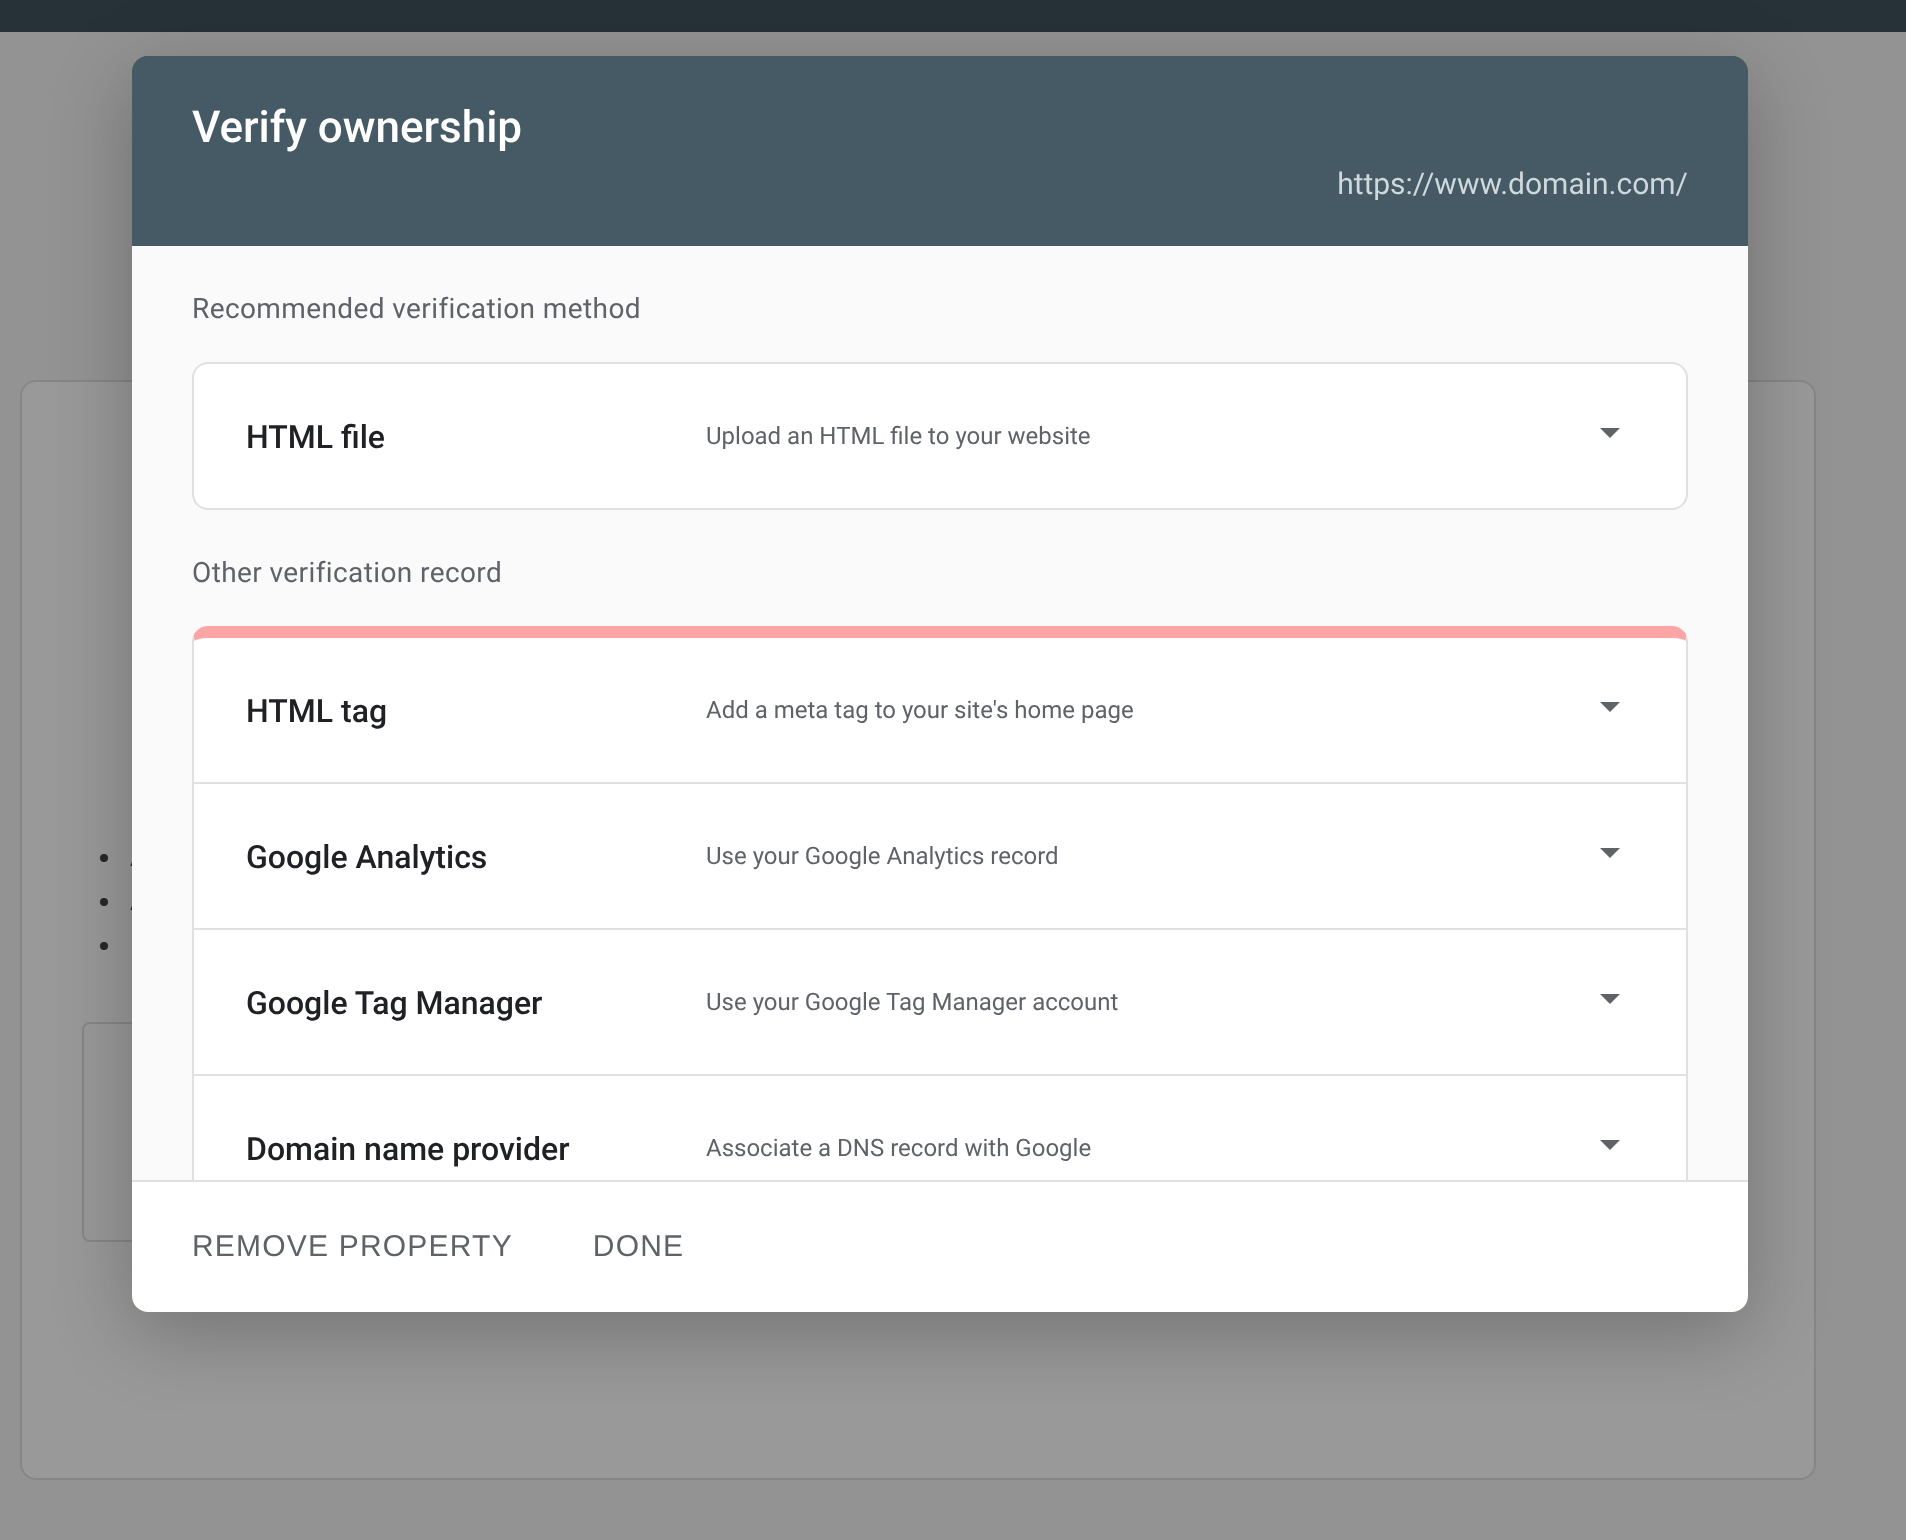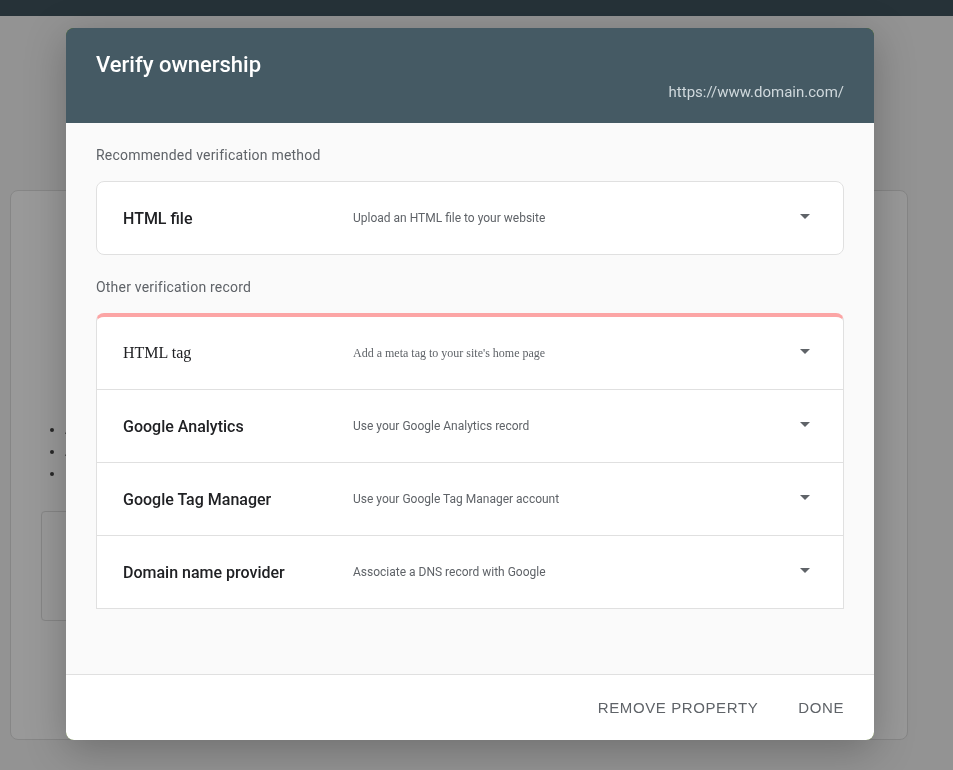--- a/index.html
+++ b/index.html
@@ -25,21 +25,21 @@
     width: 360px; height: 110px;
   }
 
   .dialog {
     position: absolute;
     top: 28px; left: 66px; width: 808px;
     background: #4d7c0f; border-radius: 8px;
     box-shadow: 0 10px 40px rgba(0,0,0,.25);
     overflow: hidden;
     display: flex; flex-direction: column;
-    height: 712px;
+    height: 628px;
   }
 
   .dialog-header {
     background: #455a64; color: #fff;
     padding: 24px 30px 22px 30px;
   }
   .dialog-title { font-size: 22px; font-weight: 500; }
   .dialog-sub { font-size: 15px; color: #cfd8dc; margin-top: 6px; text-align: right; }
 
   .dialog-body {
@@ -58,39 +58,39 @@
     background: #fff;
     border: 1px solid #e0e0e0;
     border-radius: 8px;
     display: flex; align-items: center;
     padding: 22px 26px;
     cursor: pointer;
   }
   .card.stack {
     border-radius: 0; border-top: none;
   }
-  .card.stack.first { border-top: 4px solid #fca5a5; border-radius: 8px 8px 0 0; font-family: Liberation Serif, serif; }
+  .card.stack.first { border-top: 6px solid #fca5a5; border-radius: 8px 8px 0 0; }
   .card .name {
     flex: 0 0 230px;
     font-size: 16px; font-weight: 500; color: #202124;
   }
   .card .desc {
     flex: 1;
     font-size: 12px; color: #5f6368;
   }
   .card .chev {
     flex: 0 0 24px; color: #5f6368;
   }
   .chev svg { width: 24px; height: 24px; }
 
   .dialog-footer {
     background: #fff;
     border-top: 1px solid #e0e0e0;
     padding: 16px 26px;
-    display: flex; justify-content: flex-end; gap: 32px;
+    display: flex; gap: 32px;
   }
   .btn {
     font-size: 15px; font-weight: 500; letter-spacing: .6px;
     color: #5f6368; background: none; border: none; cursor: pointer;
     padding: 8px 4px;
   }
 </style>
 </head>
 <body>
 

